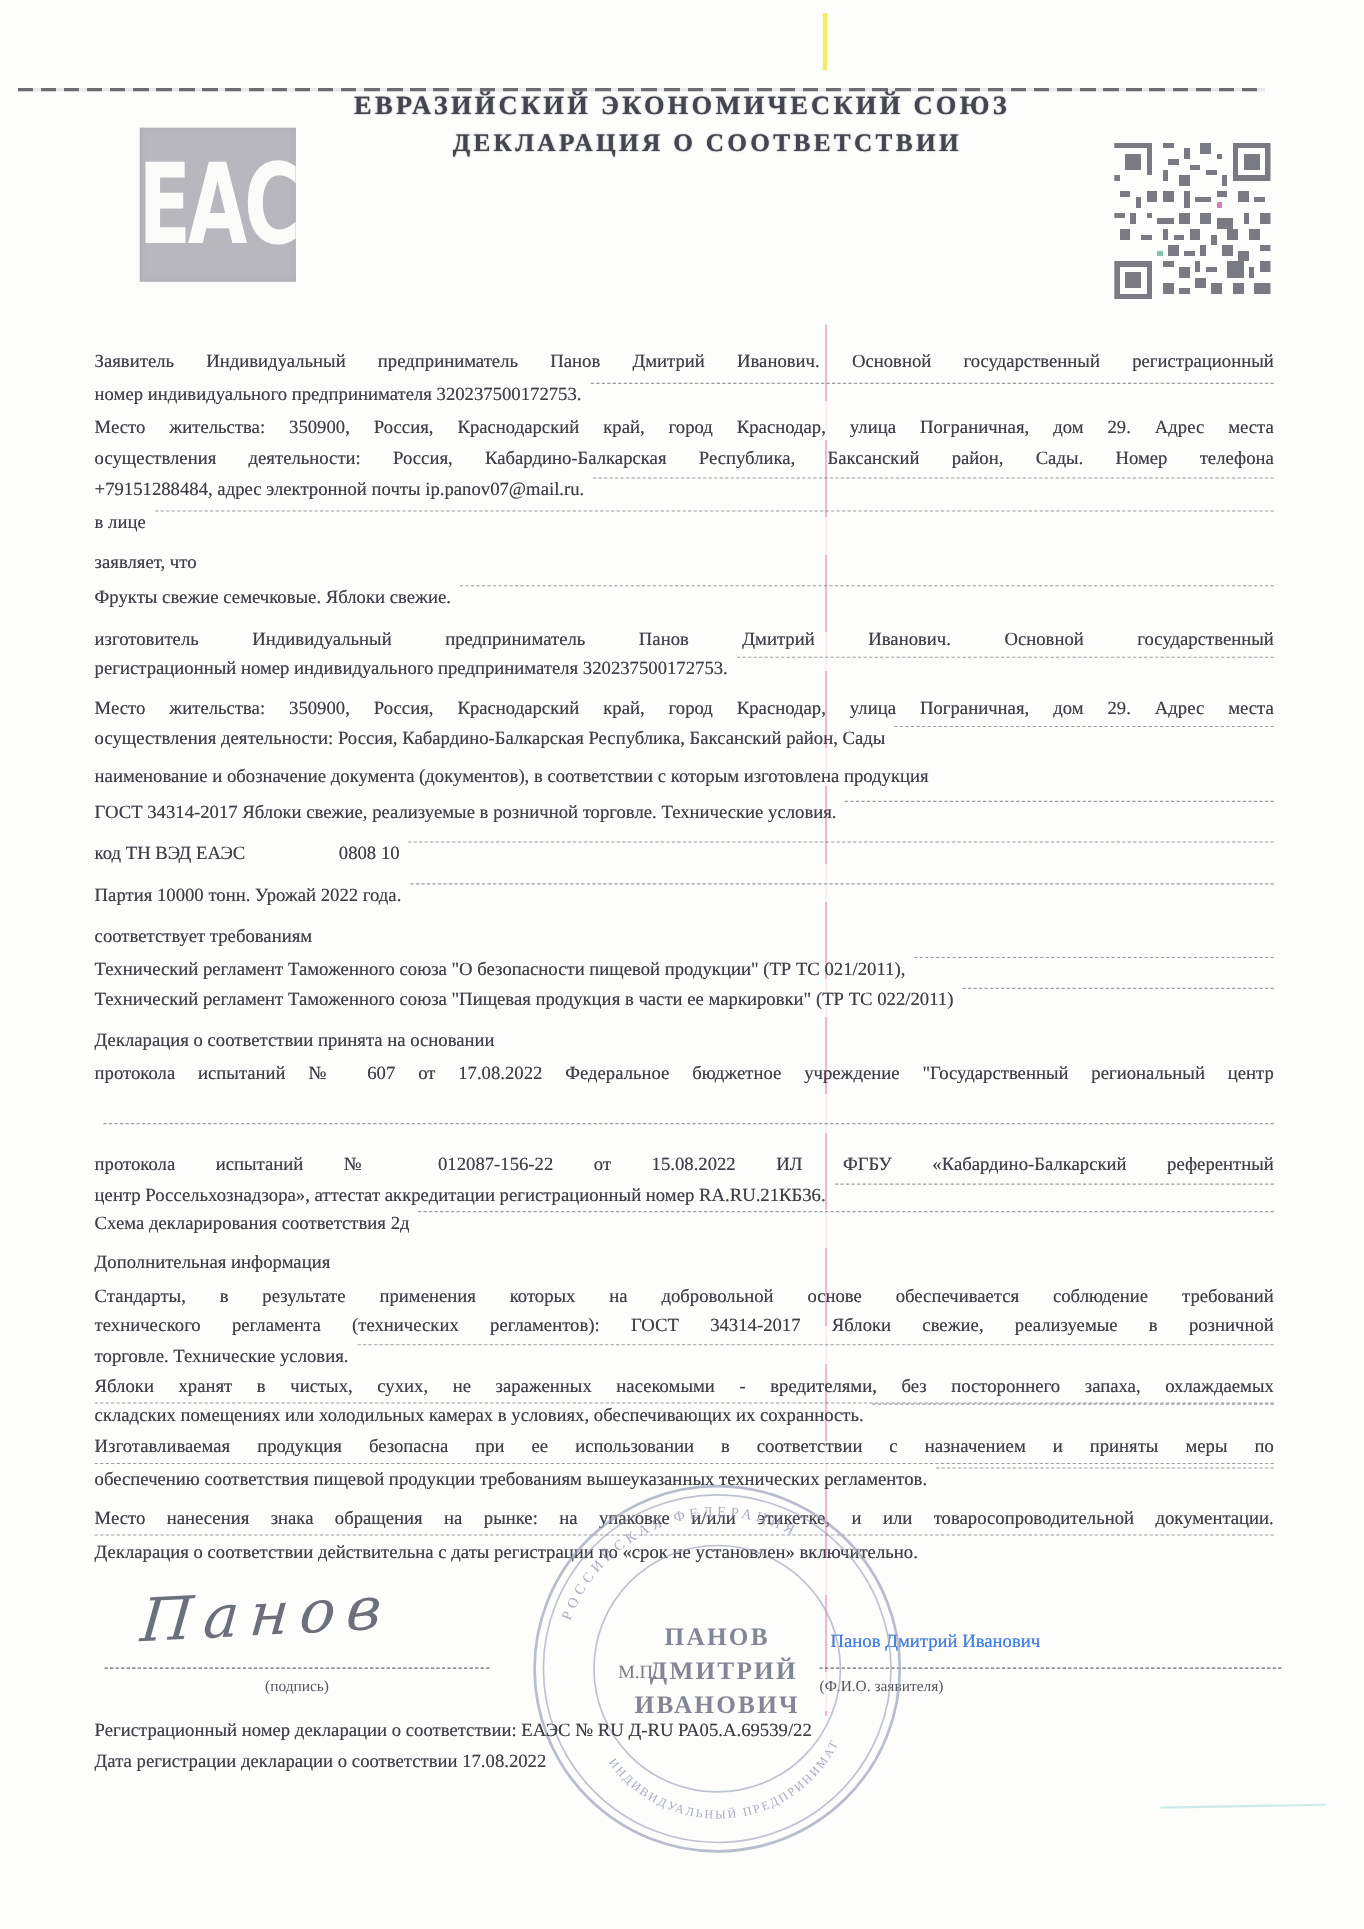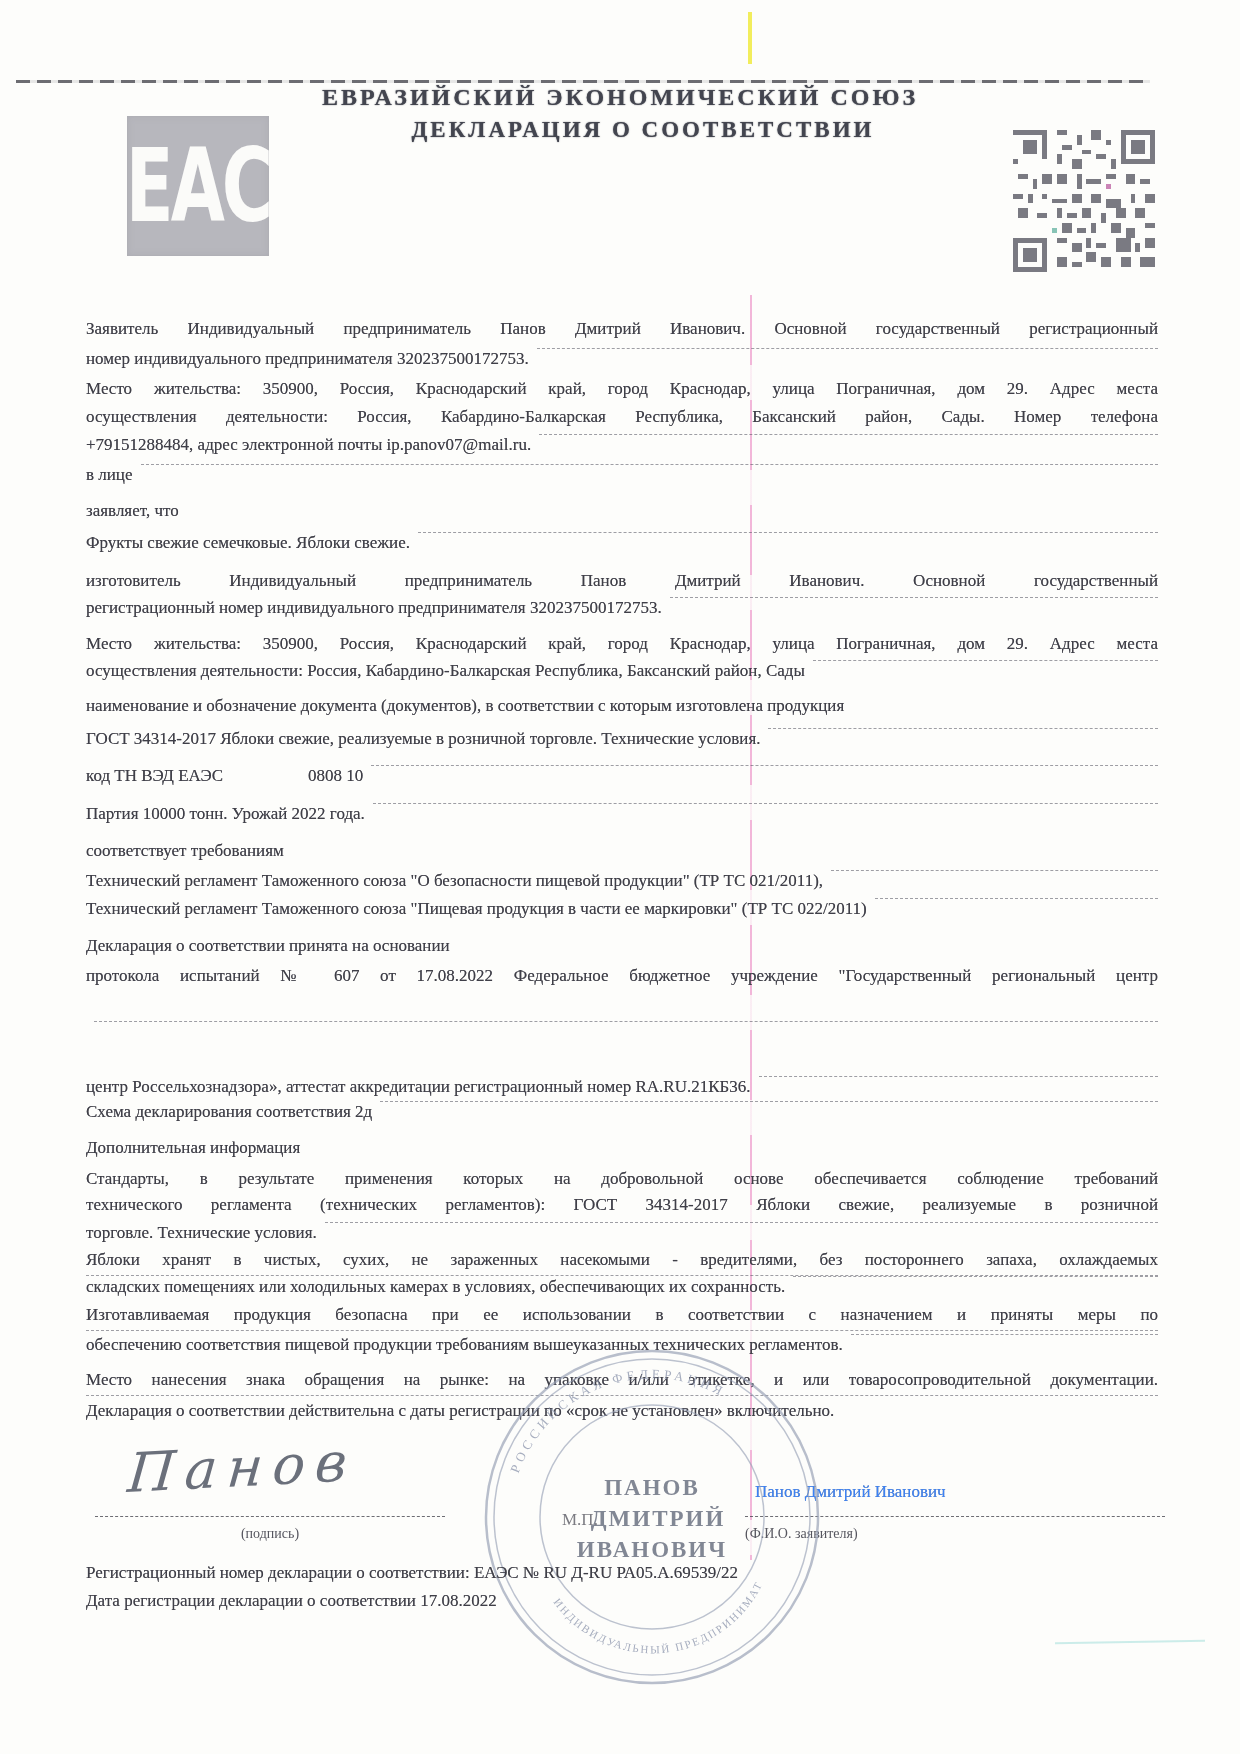--- a/index.html
+++ b/index.html
@@ -199,20 +199,21 @@
     </div>
   <div class="line trail" style="top:898px">
       <span class="t">Технический регламент Таможенного союза "Пищевая продукция в части ее маркировки" (ТР ТС 022/2011)</span>
       <i class="rule"></i>
     </div>
   <div class="line" style="top:935px">Декларация о соответствии принята на основании</div>
   <div class="line just" style="top:965px">протокола испытаний № 607 от 17.08.2022 Федеральное бюджетное учреждение "Государственный региональный центр</div>
   <div class="line trail" style="top:1021px">
       <i class="rule"></i>
     </div>
+  <div class="line just" style="top:1048px">протокола испытаний № 012087-156-22 от 15.08.2022 ИЛ ФГБУ «Кабардино-Балкарский референтный</div>
   <div class="line trail" style="top:1076px">
       <span class="t">центр Россельхознадзора», аттестат аккредитации регистрационный номер RA.RU.21КБ36.</span>
       <i class="rule"></i>
     </div>
   <div class="line trail" style="top:1101px">
       <span class="t">Схема декларирования соответствия 2д</span>
       <i class="rule"></i>
     </div>
   <div class="line" style="top:1137px">Дополнительная информация</div>
   <div class="line just" style="top:1168px">Стандарты, в результате применения которых на добровольной основе обеспечивается соблюдение требований</div>

